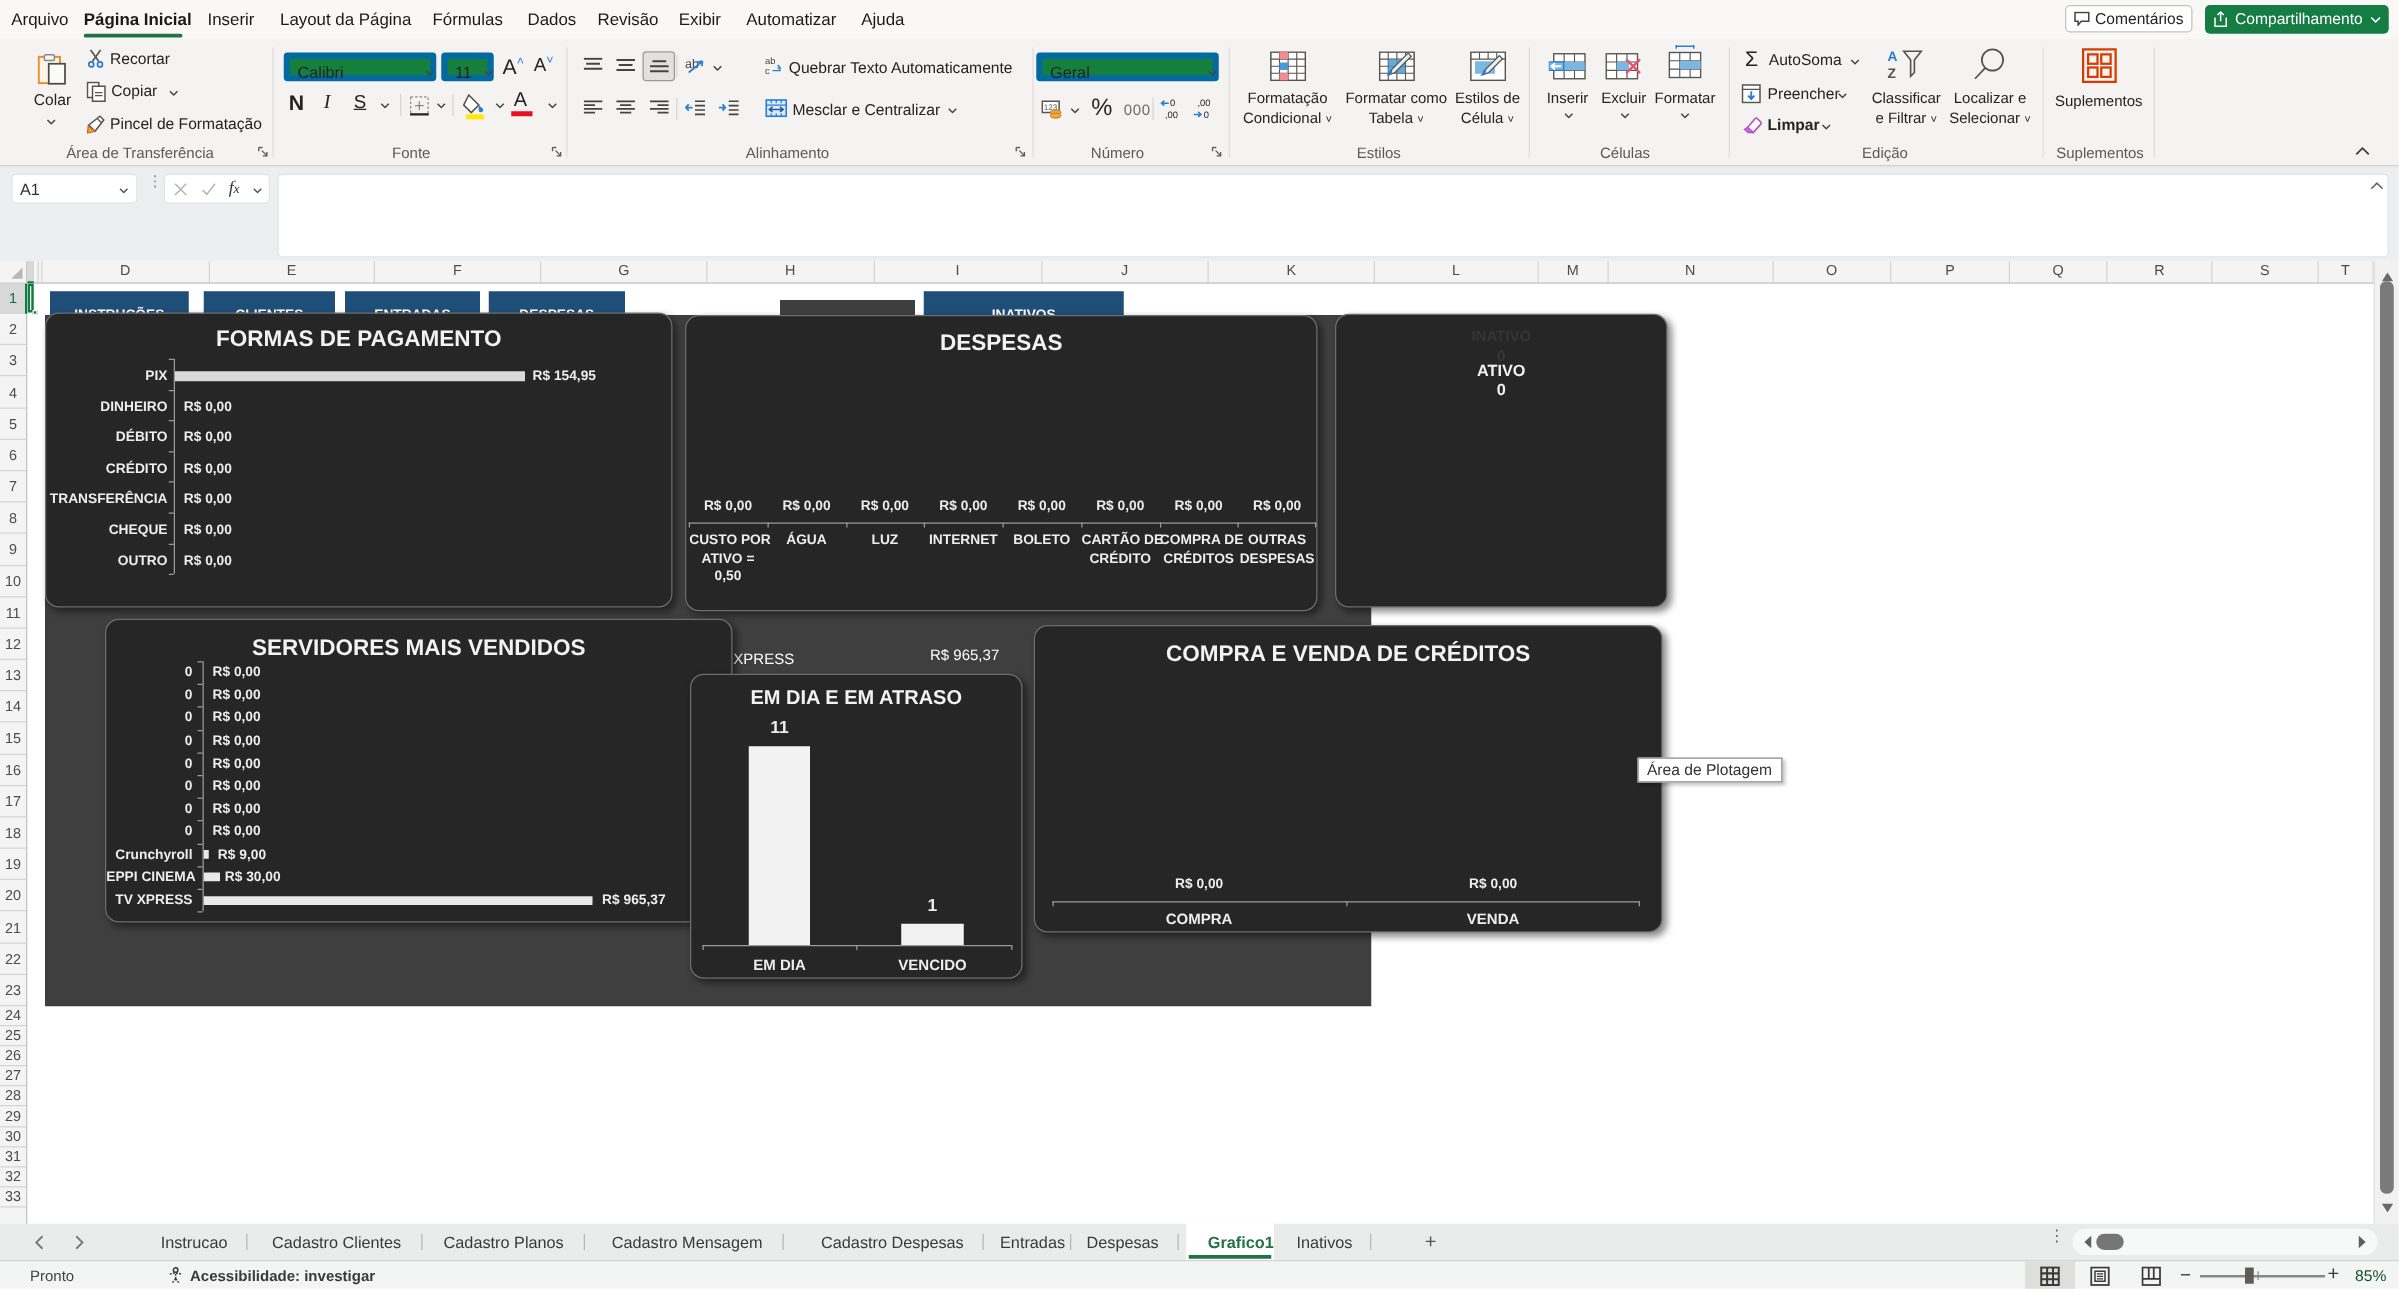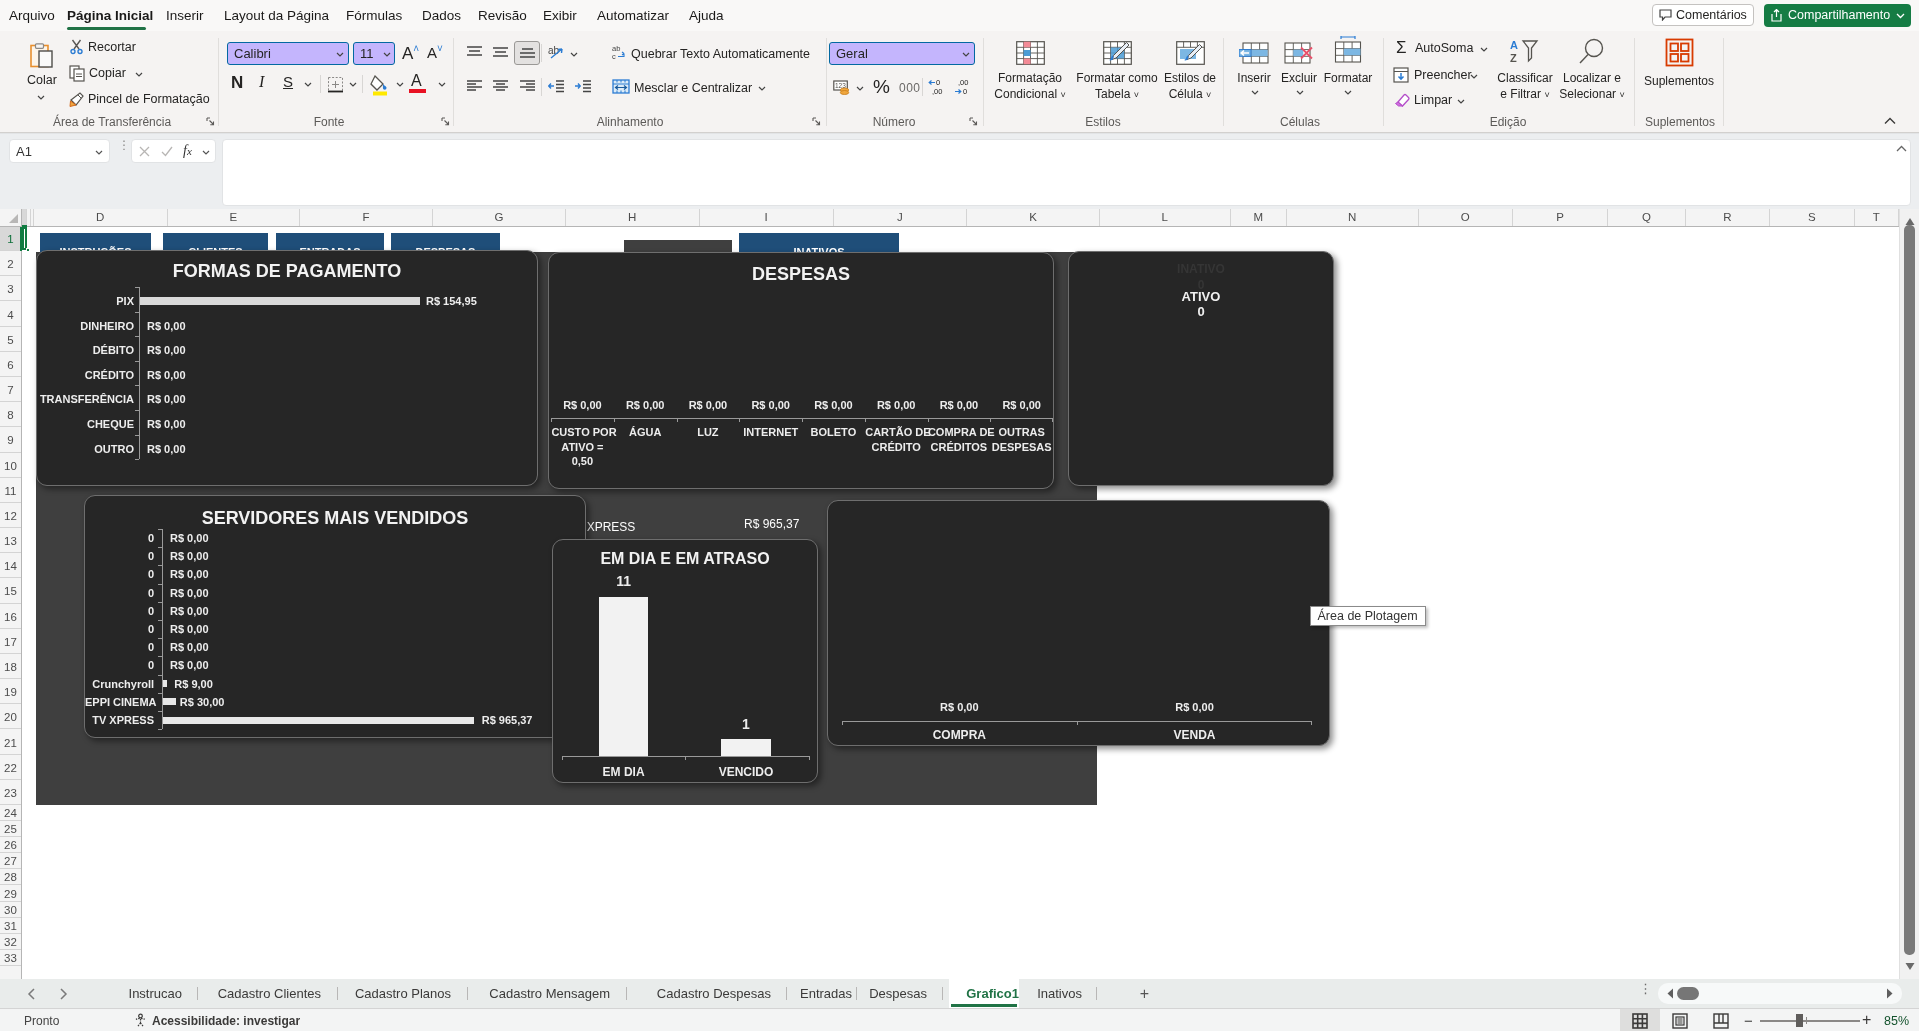--- a/index.html
+++ b/index.html
@@ -7,21 +7,21 @@
 #page { position:relative; width:1919px; height:1031px; background:#fff; }
 .abs { position:absolute; }
 
 #menubar { left:0; top:0; width:1919px; height:31px; background:#f9f8f7; }
 .mtab { position:absolute; top:0; height:31px; line-height:31px; font-size:13.5px; color:#1b1a19; }
 #ribbon { left:0; top:31px; width:1919px; height:102px; background:#f5f3f2; border-bottom:1px solid #d2d0ce; }
 .gsep { position:absolute; top:7px; width:1px; height:88px; background:#e0dedc; }
 .glabel { position:absolute; top:84px; height:14px; font-size:12px; color:#5c5a58; text-align:center; white-space:nowrap; }
 .gexp { position:absolute; top:86px; width:10px; height:10px; }
 .rtext { position:absolute; font-size:12.5px; color:#252423; white-space:nowrap; }
-.combo { position:absolute; background:#c4b5fd; border:1px solid #0369a1; border-radius:3px; font-size:13px; color:#252423; }
+.combo { position:absolute; background:#15803d; border:5px solid #0369a1; border-radius:3px; font-size:13px; color:#252423; }
 .cv { position:absolute; width:8px; height:5px; }
 
 #fxstrip { left:0; top:133px; width:1919px; height:76px; background:#eceef0; }
 .wbox { position:absolute; background:#fff; border:1px solid #e1e3e5; border-radius:4px; }
 
 #colhead { left:0; top:209px; width:1899px; height:18px; background:#f4f4f4; border-bottom:1px solid #b5b5b5; }
 .ch { position:absolute; top:0; height:17px; border-right:1px solid #d4d4d4; font-size:11.5px; color:#4c4c4c; text-align:center; line-height:17px; }
 #rowhead { left:0; top:227px; width:22px; height:752px; background:#f4f4f4; border-right:1px solid #b5b5b5; }
 .rh { position:absolute; left:0; width:21px; border-bottom:1px solid #d4d4d4; font-size:11.5px; color:#4c4c4c; text-align:center; }
 
@@ -334,21 +334,21 @@
         <path d="M8 6 v6 M5.5 9.5 L8 12.2 l2.5-2.7" stroke="#2b7cd3" stroke-width="1.5" fill="none"></path>
       </svg>
     <div class="rtext" style="left:1414px; top:37px; font-size:12.5px;">Preencher</div>
     <svg class="cv" style="left:1470px; top:43px;" viewBox="0 0 8 5">
         <path d="M1 1 l3 3 3-3" fill="none" stroke="#444" stroke-width="1.2"></path>
       </svg>
     <svg class="abs" style="left:1392px; top:61px;" width="18" height="16" viewBox="0 0 18 16">
         <path d="M6 10 L12 3 a1.5 1.5 0 0 1 2 0 l2.5 2.5 a1.5 1.5 0 0 1 0 2 L10.5 14 z" fill="#fff" stroke="#b44ec9" stroke-width="1.3"></path>
         <path d="M6 10 l4.5 4 H6.5 L3.5 11.5 z" fill="#d06cdf" stroke="#b44ec9" stroke-width="1"></path>
       </svg>
-    <div class="rtext" style="left:1414px; top:62px; font-size:12.5px;">Limpar</div>
+    <div class="rtext" style="left:1414px; top:62px; font-size:12.5px;font-weight:bold;">Limpar</div>
     <svg class="cv" style="left:1457px; top:68px;" viewBox="0 0 8 5">
         <path d="M1 1 l3 3 3-3" fill="none" stroke="#444" stroke-width="1.2"></path>
       </svg>
     <svg class="abs" style="left:1510px; top:8px;" width="31" height="25" viewBox="0 0 31 25">
         <text x="0" y="10" font-size="11" font-weight="bold" fill="#2b7cd3">A</text>
         <text x="0" y="23" font-size="11" font-weight="bold" fill="#56544f">Z</text>
         <path d="M13 2 h14 l-5.5 7 v10 l-3 3 v-13 z" fill="none" stroke="#56544f" stroke-width="1.3"></path>
       </svg>
     <div class="rtext" style="left:1475px; top:40px; width:100px; text-align:center; font-size:12px;">Classificar</div>
     <div class="rtext" style="left:1475px; top:56px; width:100px; text-align:center; font-size:12px;">e Filtrar <span style="font-size:9px;">˅</span></div>
@@ -589,20 +589,21 @@
       <div class="cl" style="left:178px; top:176px; width:30px; text-align:center; font-size:14px;">1</div>
       <div class="abs" style="left:8.5px; top:216.4px; width:247px; height:1px; background:#9a9a9a;"></div>
       <div class="abs" style="left:8.5px; top:216.4px; width:1px; height:4px; background:#9a9a9a;"></div>
       <div class="abs" style="left:132px; top:216.4px; width:1px; height:4px; background:#9a9a9a;"></div>
       <div class="abs" style="left:255.5px; top:216.4px; width:1px; height:4px; background:#9a9a9a;"></div>
       <div class="cl" style="left:30.6px; top:225px; width:80px; text-align:center; font-size:12px;">EM DIA</div>
       <div class="cl" style="left:153px; top:225px; width:80px; text-align:center; font-size:12px;">VENCIDO</div>
     </div>
 
     <div class="panel" style="left:805px; top:273px; width:503px; height:246px;">
+      <div class="ptitle" style="top:12px;">COMPRA E VENDA DE CRÉDITOS</div>
       <div class="cl" style="left:101.3px; top:200px; width:60px; text-align:center;">R$ 0,00</div>
       <div class="cl" style="left:336.5px; top:200px; width:60px; text-align:center;">R$ 0,00</div>
       <div class="abs" style="left:13.7px; top:219.5px; width:470.3px; height:1px; background:#9a9a9a;"></div>
       <div class="abs" style="left:13.7px; top:219.5px; width:1px; height:4px; background:#9a9a9a;"></div>
       <div class="abs" style="left:248.9px; top:219.5px; width:1px; height:4px; background:#9a9a9a;"></div>
       <div class="abs" style="left:483px; top:219.5px; width:1px; height:4px; background:#9a9a9a;"></div>
       <div class="cl" style="left:91.3px; top:226.5px; width:80px; text-align:center; font-size:12px;">COMPRA</div>
       <div class="cl" style="left:326.5px; top:226.5px; width:80px; text-align:center; font-size:12px;">VENDA</div>
     </div>
 

